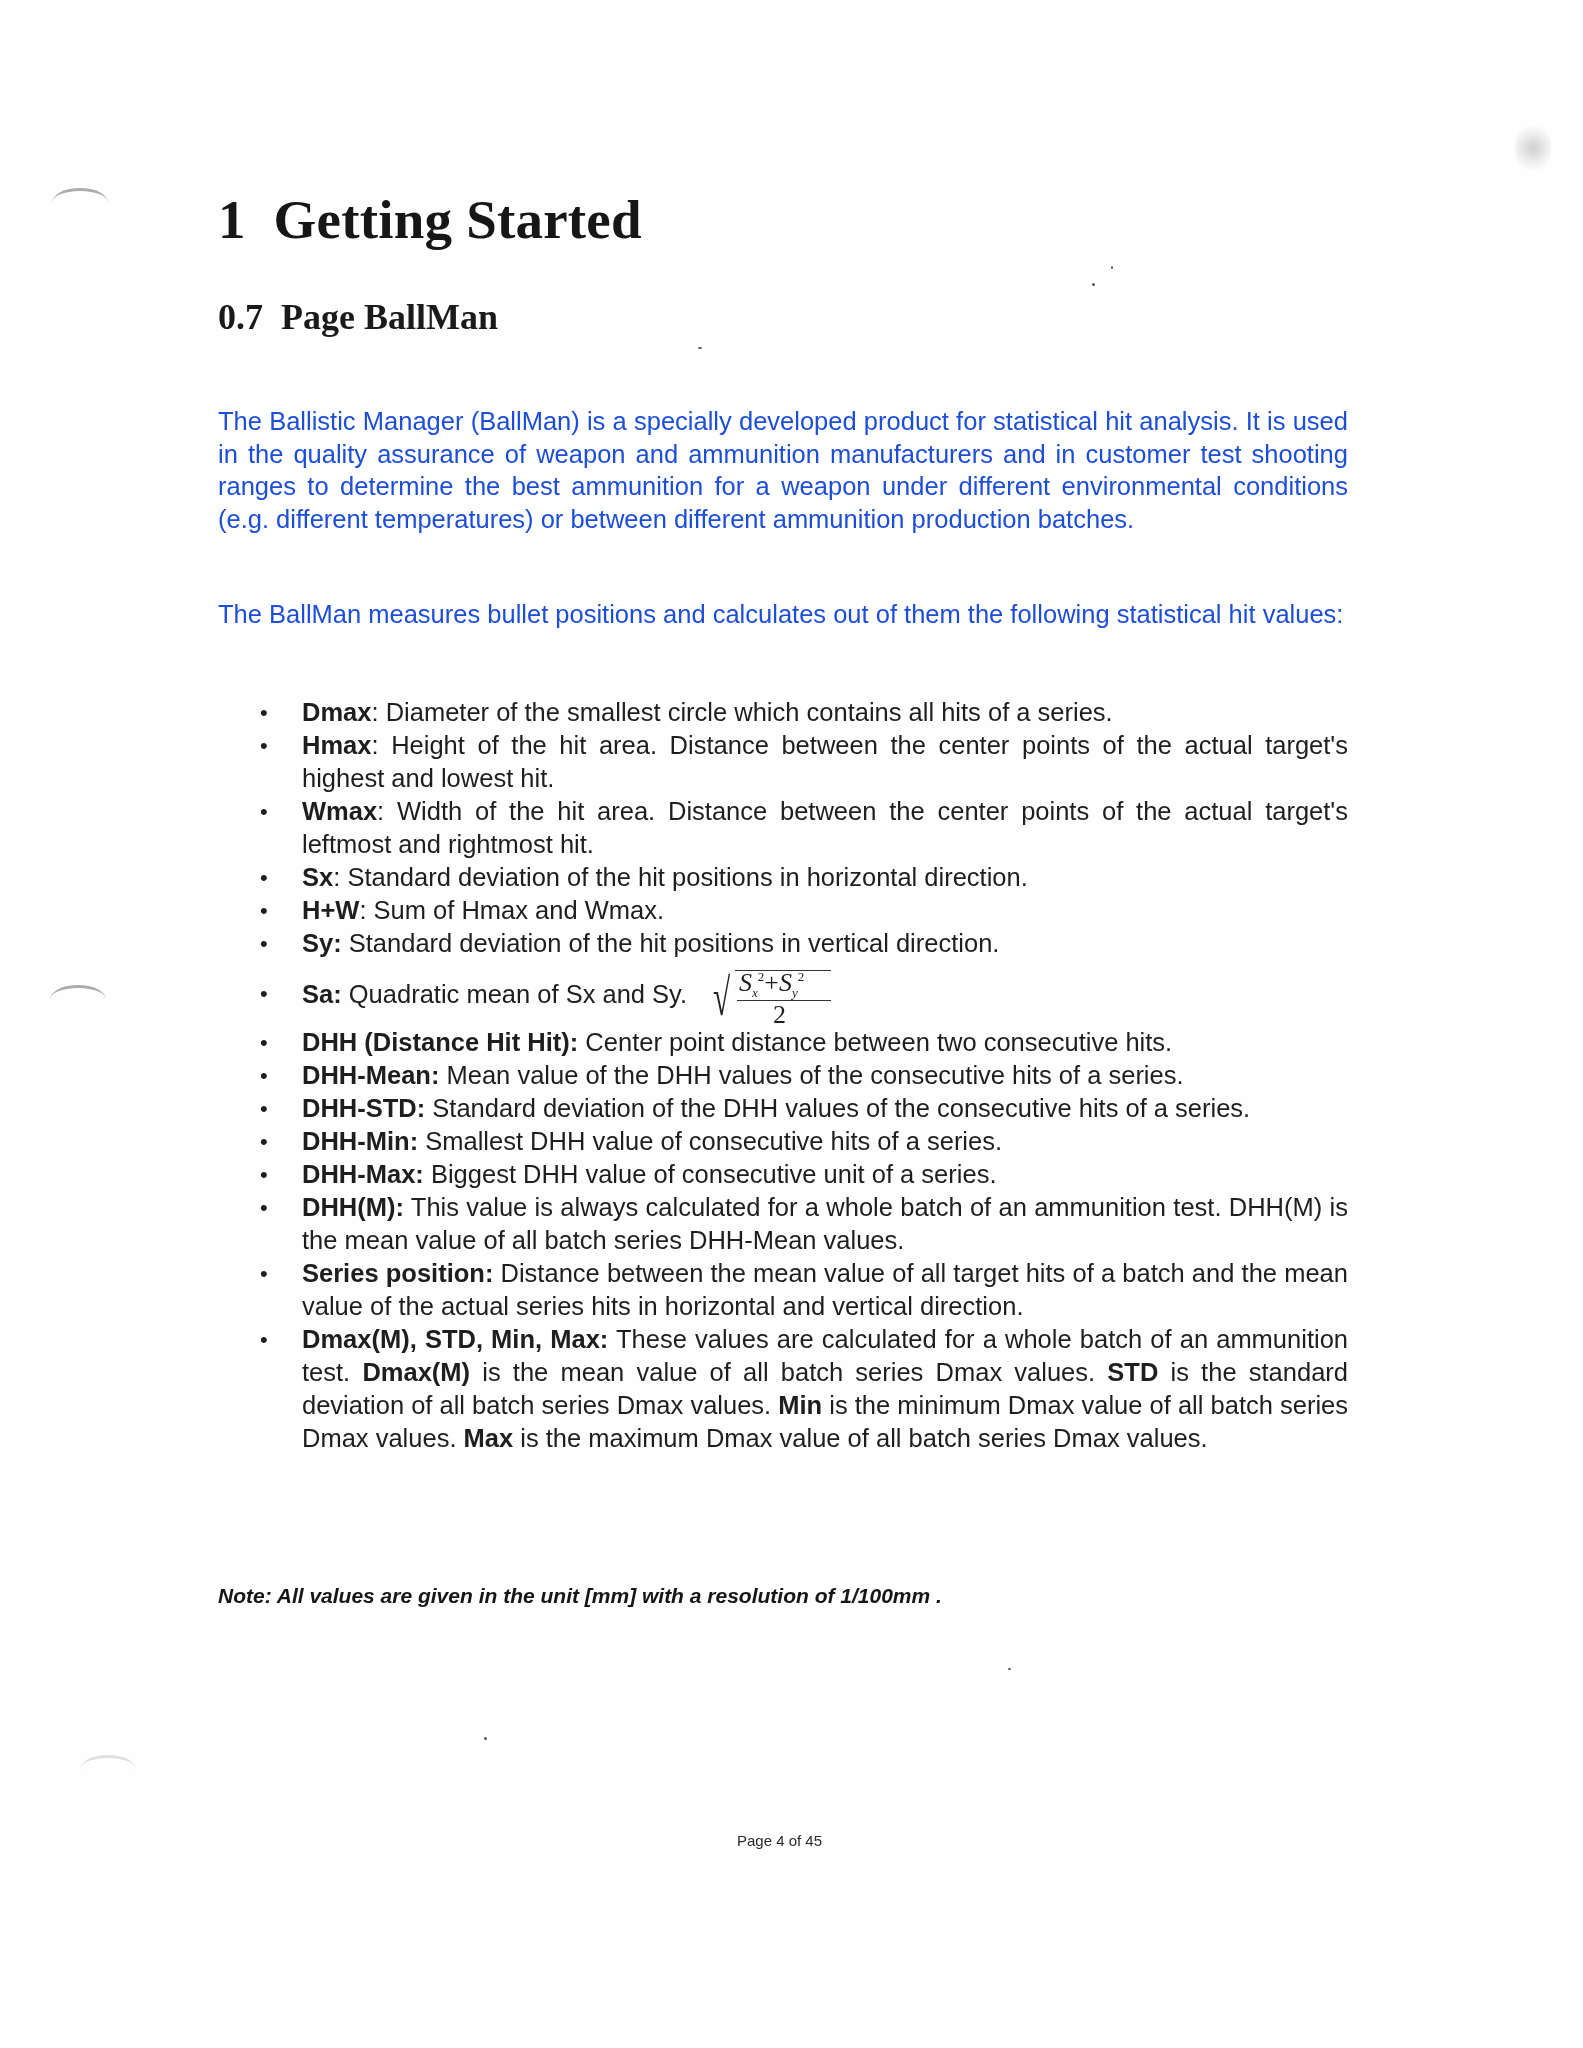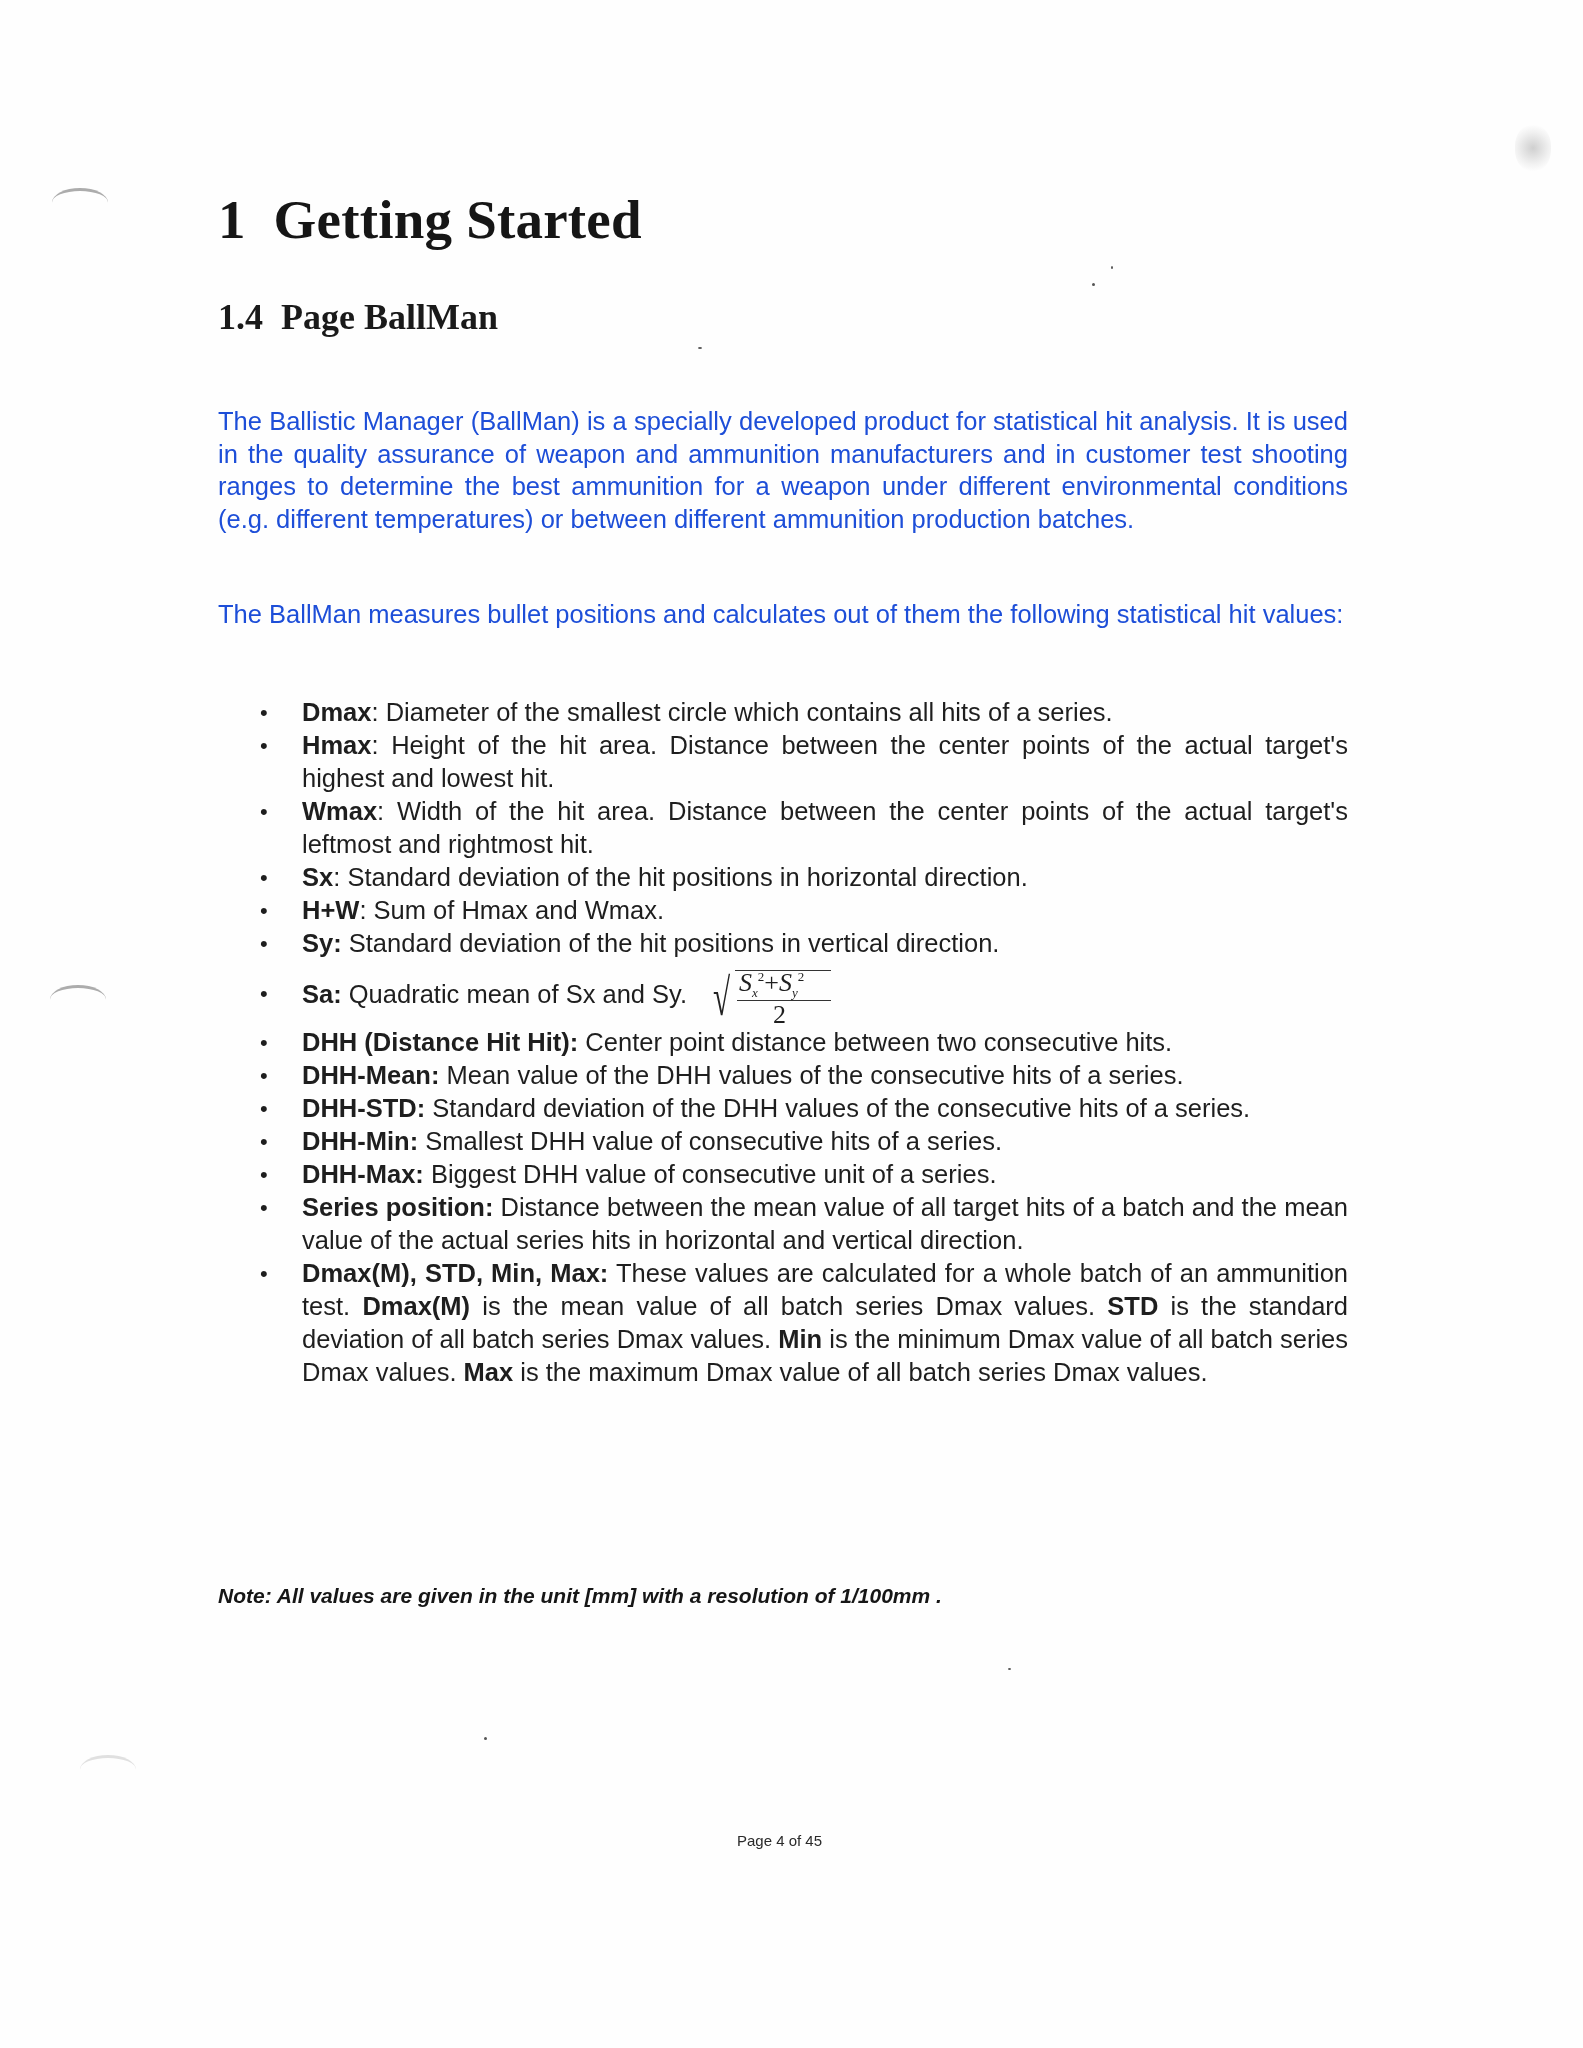--- a/index.html
+++ b/index.html
@@ -89,40 +89,41 @@
   <div class="artifact speck" style="left:698px; top:347px; width:4px; height:2px;"></div>
   <div class="artifact speck" style="left:1008px; top:1668px; width:3px; height:2px;"></div>
   <div class="artifact speck" style="left:484px; top:1737px;"></div>
 
   <h1 class="chapter">
     <span>1</span>&nbsp;
     <span>Getting Started</span>
   </h1>
 
   <h2 class="section">
-    <span>1.4</span>&nbsp;
+    <span>0.7</span>&nbsp;
     <span>Page BallMan</span>
   </h2>
 
   <p class="para p1">The Ballistic Manager (BallMan) is a specially developed product for statistical hit analysis. It is used in the quality assurance of weapon and ammunition manufacturers and in customer test shooting ranges to determine the best ammunition for a weapon under different environmental conditions (e.g. different temperatures) or between different ammunition production batches.</p>
   <p class="para p2">The BallMan measures bullet positions and calculates out of them the following statistical hit values:</p>
 
   <ul class="defs">
     <li><b>Dmax</b><span>:</span><span> Diameter of the smallest circle which contains all hits of a series.</span></li>
     <li><b>Hmax</b><span>:</span><span> Height of the hit area. Distance between the center points of the actual target's highest and lowest hit.</span></li>
     <li><b>Wmax</b><span>:</span><span> Width of the hit area. Distance between the center points of the actual target's leftmost and rightmost hit.</span></li>
     <li><b>Sx</b><span>:</span><span> Standard deviation of the hit positions in horizontal direction.</span></li>
     <li><b>H+W</b><span>:</span><span> Sum of Hmax and Wmax.</span></li>
     <li><b>Sy:</b><span> Standard deviation of the hit positions in vertical direction.</span></li>
     <li class="sa-item"><b>Sa:</b><span> Quadratic mean of Sx and Sy.</span><span class="formula"><span class="radical">√</span><span class="overbar"></span><span class="num"><span>S</span><sub>x</sub><sup>2</sup><span style="font-style:normal">+</span><span>S</span><sub>y</sub><sup>2</sup></span><span class="fracbar"></span><span class="den">2</span></span></li>
     <li><b>DHH (Distance Hit Hit):</b><span> Center point distance between two consecutive hits.</span></li>
     <li><b>DHH-Mean:</b><span> Mean value of the DHH values of the consecutive hits of a series.</span></li>
     <li><b>DHH-STD:</b><span> Standard deviation of the DHH values of the consecutive hits of a series.</span></li>
     <li><b>DHH-Min:</b><span> Smallest DHH value of consecutive hits of a series.</span></li>
     <li><b>DHH-Max:</b><span> Biggest DHH value of consecutive unit of a series.</span></li>
+    <li><b>DHH(M):</b><span> This value is always calculated for a whole batch of an ammunition test. DHH(M) is the mean value of all batch series DHH-Mean values.</span></li>
     <li><b>Series position:</b><span> Distance between the mean value of all target hits of a batch and the mean value of the actual series hits in horizontal and vertical direction.</span></li>
     <li><b>Dmax(M), STD, Min, Max:</b><span> These values are calculated for a whole batch of an ammunition test. </span><b>Dmax(M)</b><span> is the mean value of all batch series Dmax values. </span><b>STD</b><span> is the standard deviation of all batch series Dmax values. </span><b>Min</b><span> is the minimum Dmax value of all batch series Dmax values. </span><b>Max</b><span> is the maximum Dmax value of all batch series Dmax values.</span></li>
   </ul>
 
   <p class="note">Note: All values are given in the unit [mm] with a resolution of 1/100mm .</p>
 
   <div class="footer">
     <span>Page 4 of 45</span>
   </div>
 </div>

